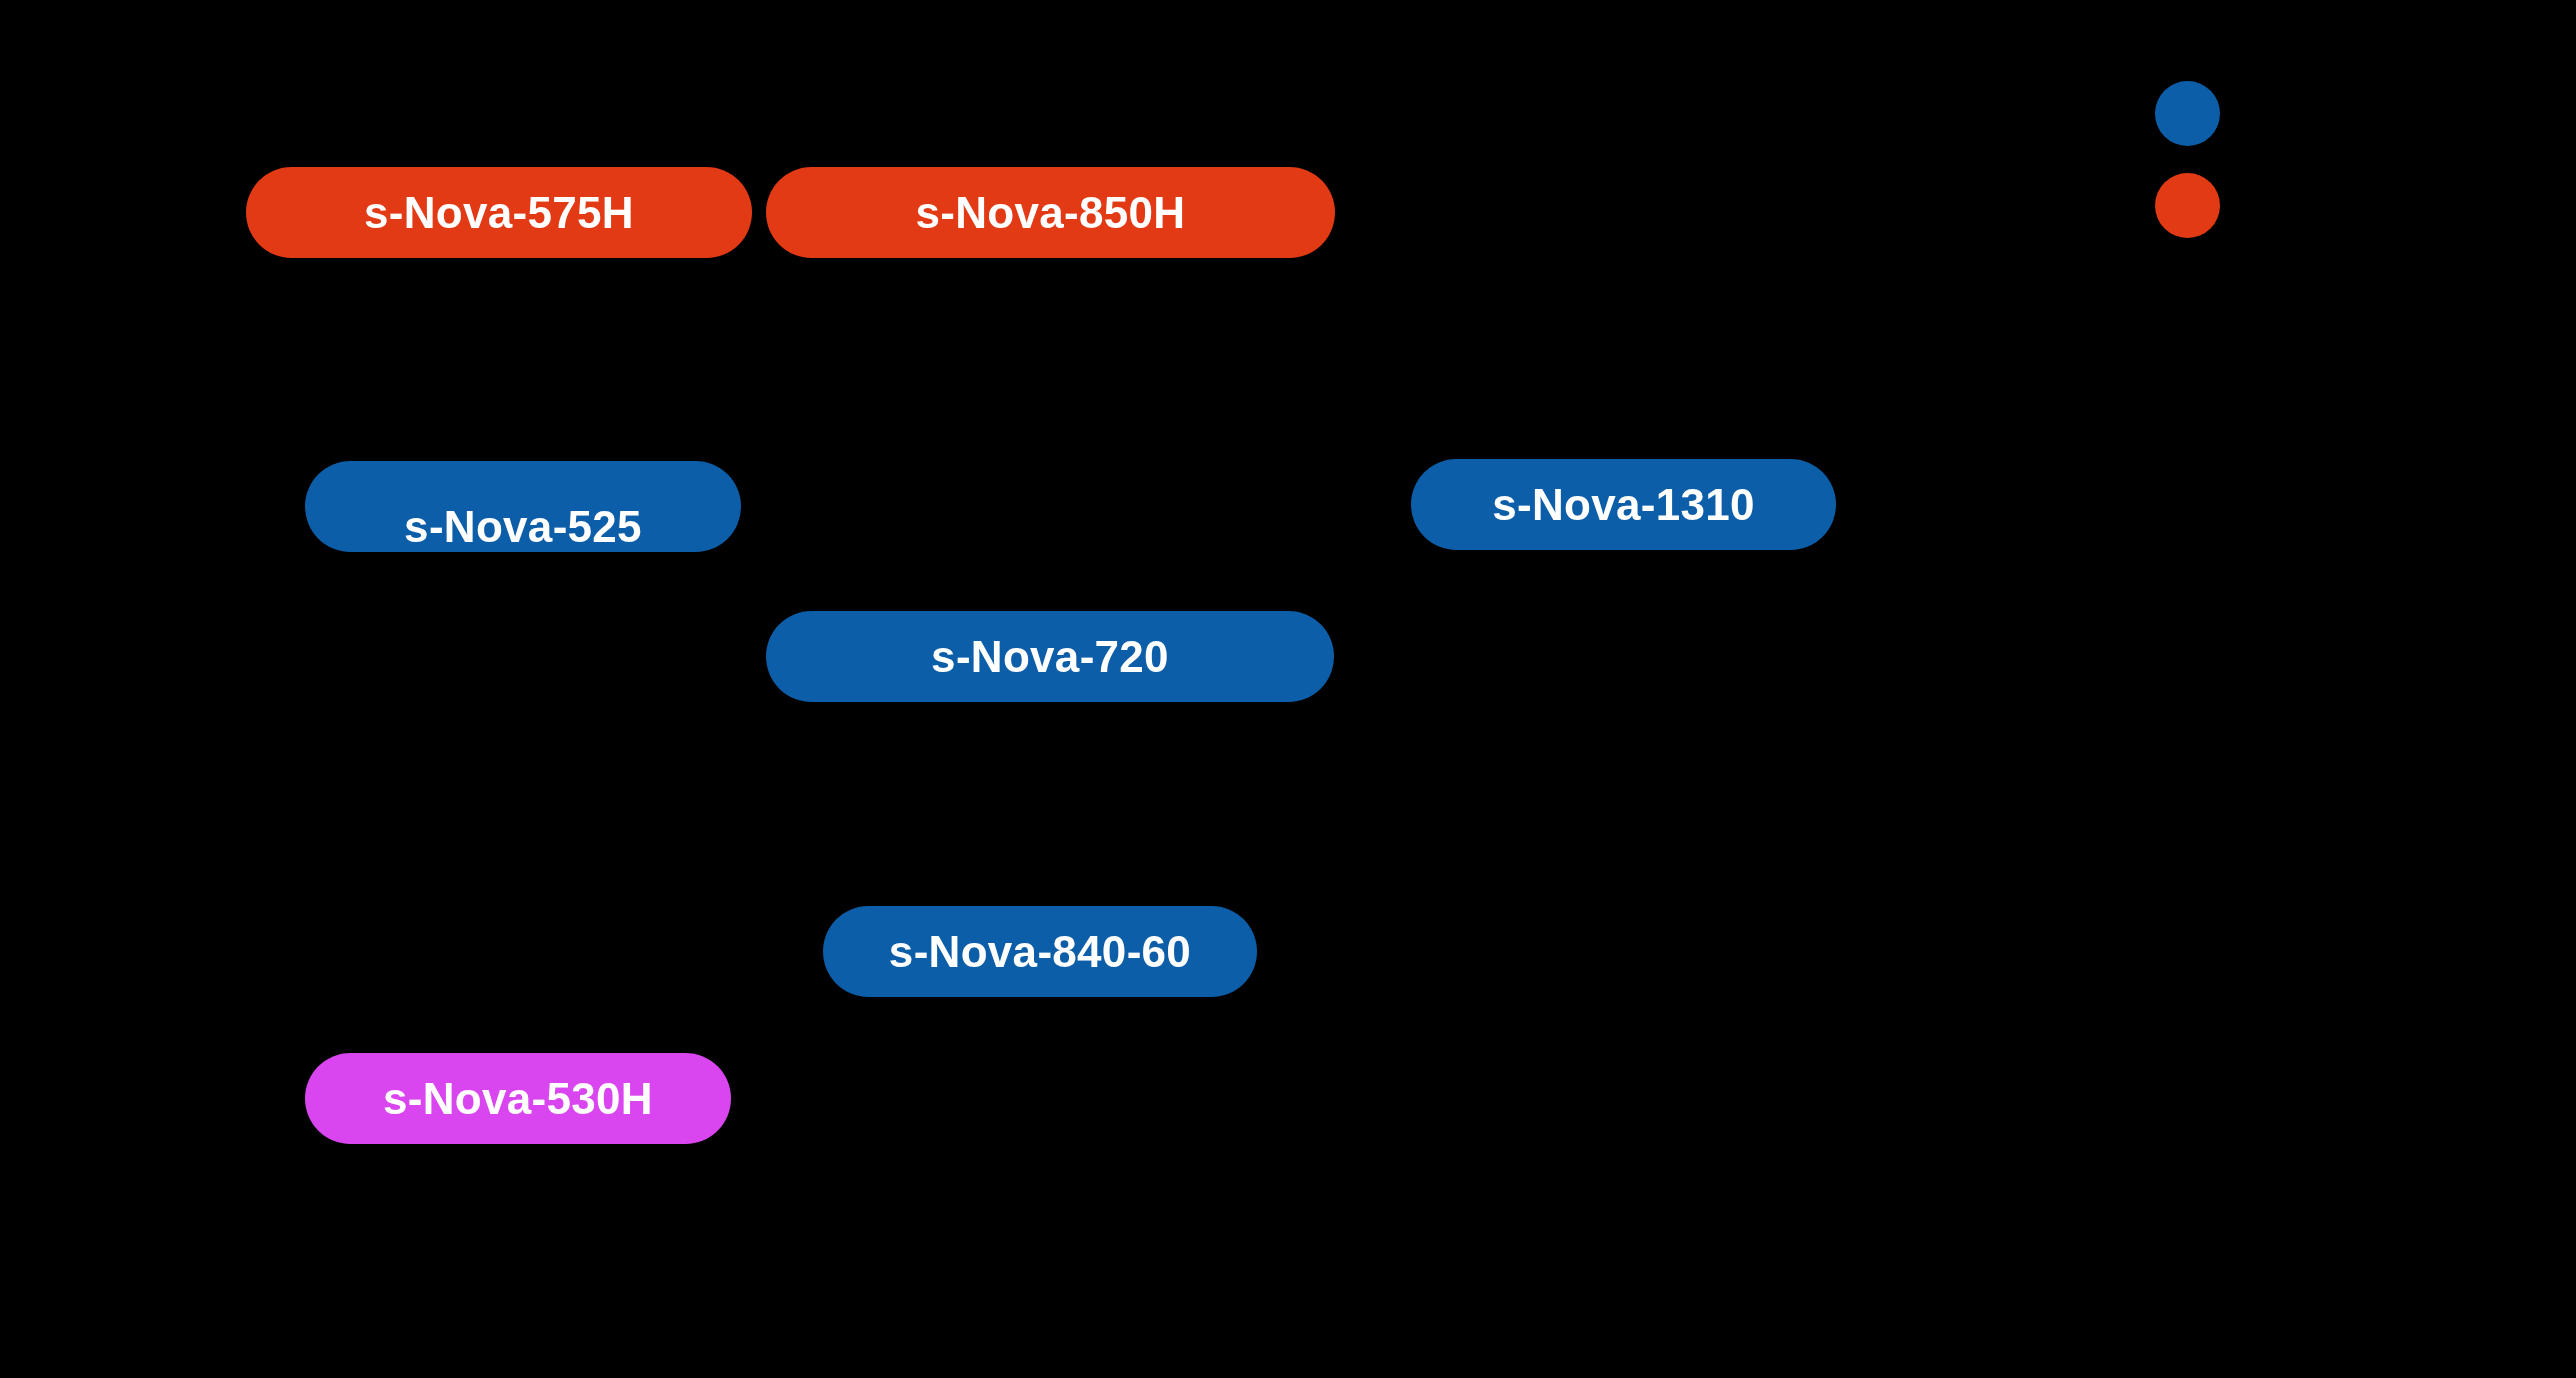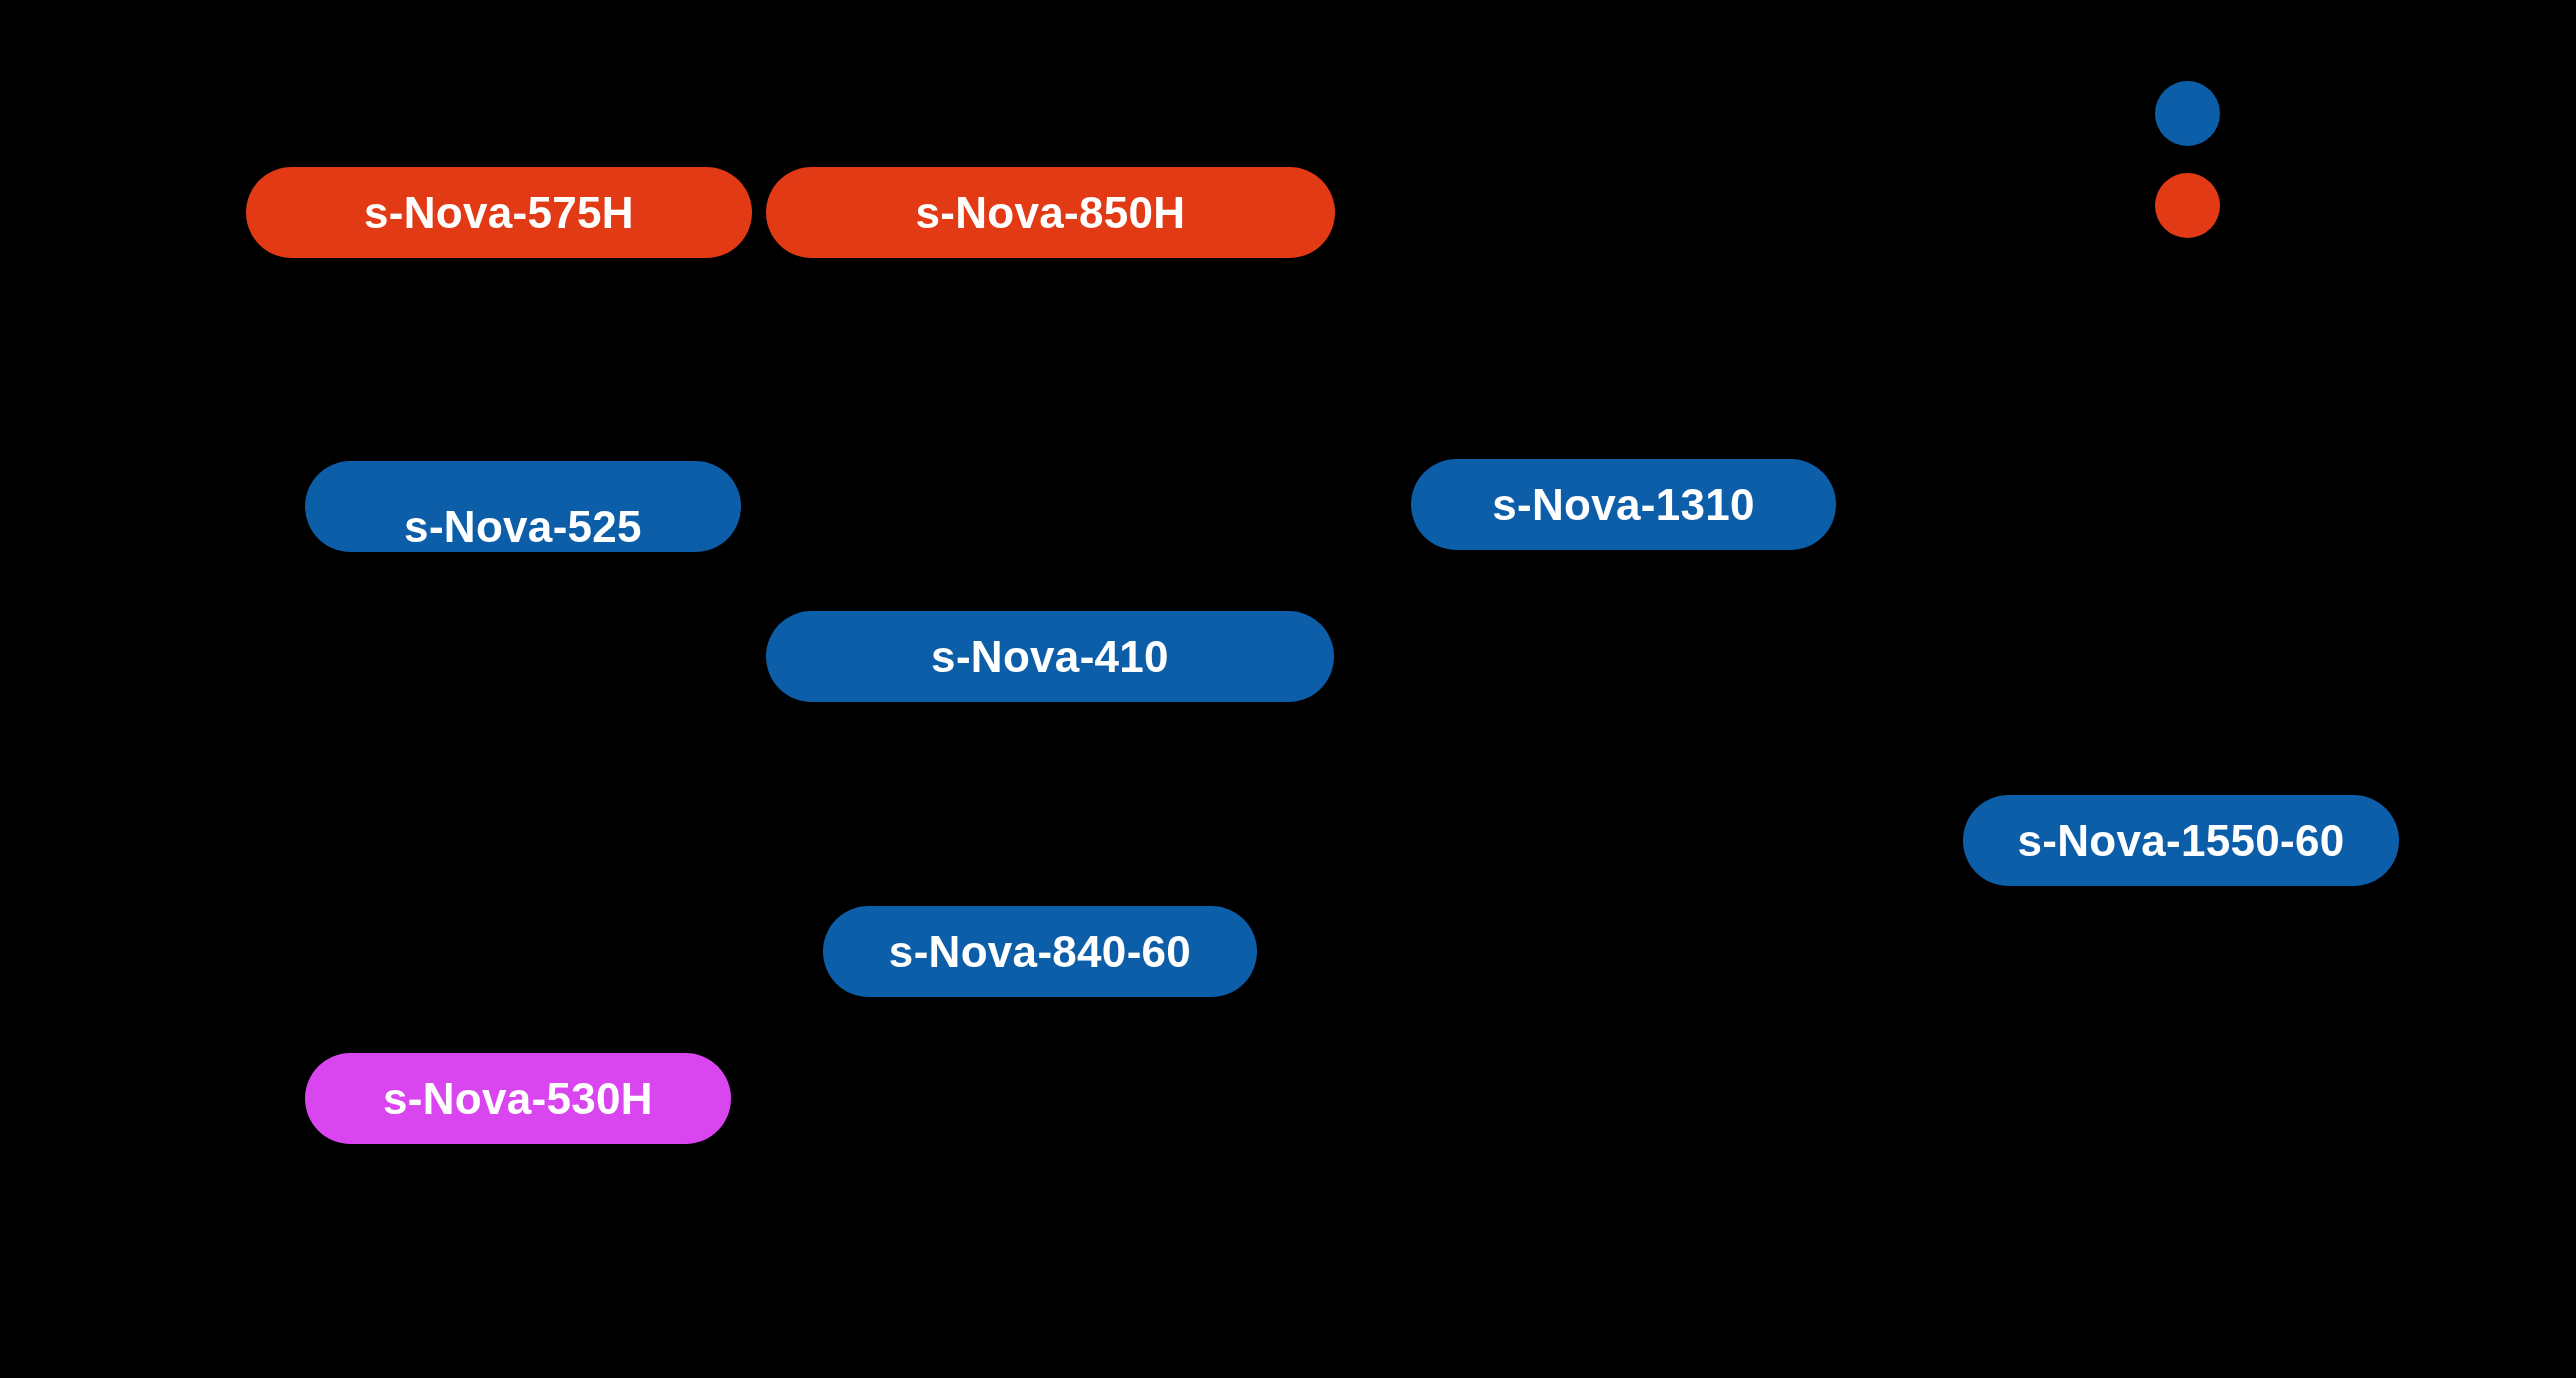--- a/index.html
+++ b/index.html
@@ -50,24 +50,21 @@
   <div class="pill" style="left: 766px; top: 167px; width: 569px; background: rgb(226, 58, 21);">
     <span>s-Nova-850H</span>
   </div>
   <div class="pill" style="left: 305px; top: 461px; width: 436px; background: rgb(13, 94, 168); align-items: flex-end;">
     <span>s-Nova-525</span>
   </div>
   <div class="pill" style="left: 1411px; top: 459px; width: 425px; background: rgb(13, 94, 168);">
     <span>s-Nova-1310</span>
   </div>
   <div class="pill" style="left: 766px; top: 611px; width: 568px; background: rgb(13, 94, 168);">
-    <span>s-Nova-410</span>
-  </div>
-  <div class="pill" style="left: 1963px; top: 795px; width: 436px; background: rgb(13, 94, 168);">
-    <span>s-Nova-1550-60</span>
+    <span>s-Nova-720</span>
   </div>
   <div class="pill" style="left: 823px; top: 906px; width: 434px; background: rgb(13, 94, 168);">
     <span>s-Nova-840-60</span>
   </div>
   <div class="pill" style="left: 305px; top: 1053px; width: 426px; background: #d946ef; justify-content: center;">
     <span>s-Nova-530H</span>
   </div>
 
 </div>
 

